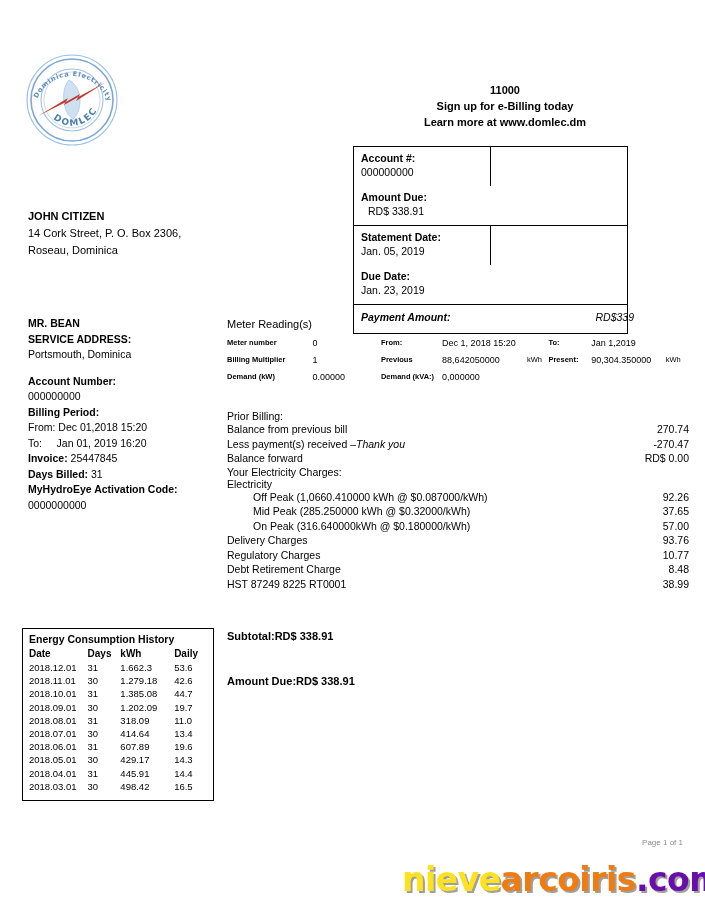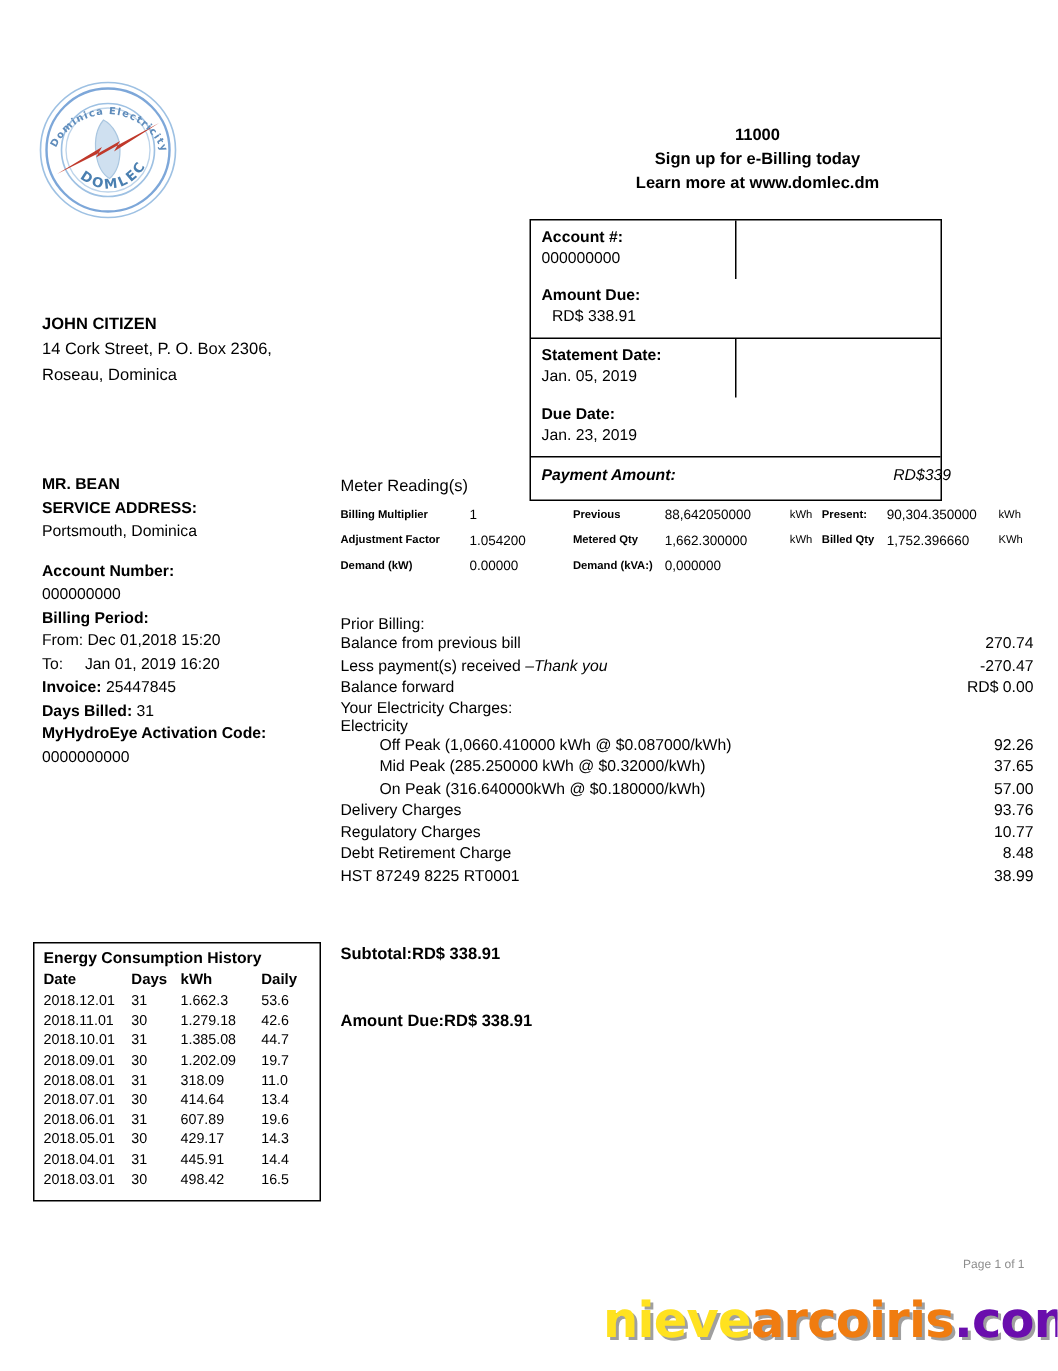--- a/index.html
+++ b/index.html
@@ -194,38 +194,38 @@
          <span>31</span></div>
     <div class="b">MyHydroEye Activation Code:</div>
     <div>0000000000</div>
   </div>
 
   <div class="meter">
     <div class="meter-title">Meter Reading(s)</div>
     <table>
       <tbody>
         <tr>
+          <td class="lbl c1">Meter number</td>
+          <td class="c2">0</td>
+          <td class="lbl c3">From:</td>
+          <td class="c4">Dec 1, 2018 15:20</td>
+          <td class="u c5"></td>
+          <td class="lbl c6">To:</td>
+          <td class="c7">Jan 1,2019</td>
+          <td class="u c8"></td>
+        </tr>
+        <tr>
           <td class="lbl c1">Billing Multiplier</td>
           <td class="c2">1</td>
           <td class="lbl c3">Previous</td>
           <td class="c4">88,642050000</td>
           <td class="u c5">kWh</td>
           <td class="lbl c6">Present:</td>
           <td class="c7">90,304.350000</td>
           <td class="u c8">kWh</td>
-        </tr>
-        <tr>
-          <td class="lbl c1">Adjustment Factor</td>
-          <td class="c2">1.054200</td>
-          <td class="lbl c3">Metered Qty</td>
-          <td class="c4">1,662.300000</td>
-          <td class="u c5">kWh</td>
-          <td class="lbl c6">Billed Qty</td>
-          <td class="c7">1,752.396660</td>
-          <td class="u c8">KWh</td>
         </tr>
         <tr>
           <td class="lbl c1">Demand (kW)</td>
           <td class="c2">0.00000</td>
           <td class="lbl c3">Demand (kVA:)</td>
           <td class="c4">0,000000</td>
           <td class="u c5"></td>
           <td class="lbl c6"></td>
           <td class="c7"></td>
           <td class="u c8"></td>

